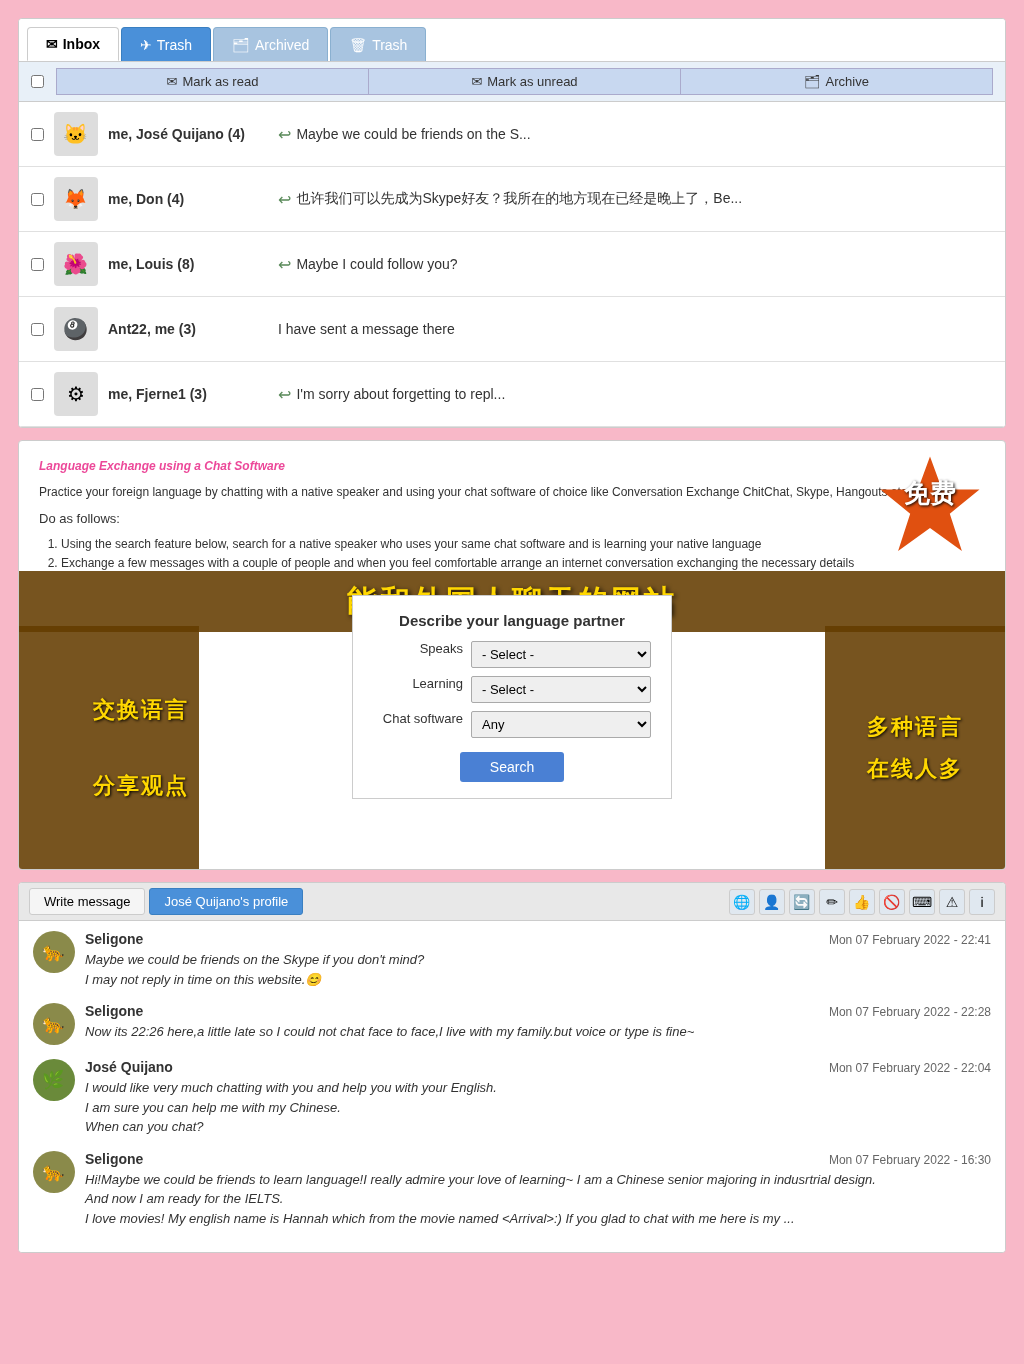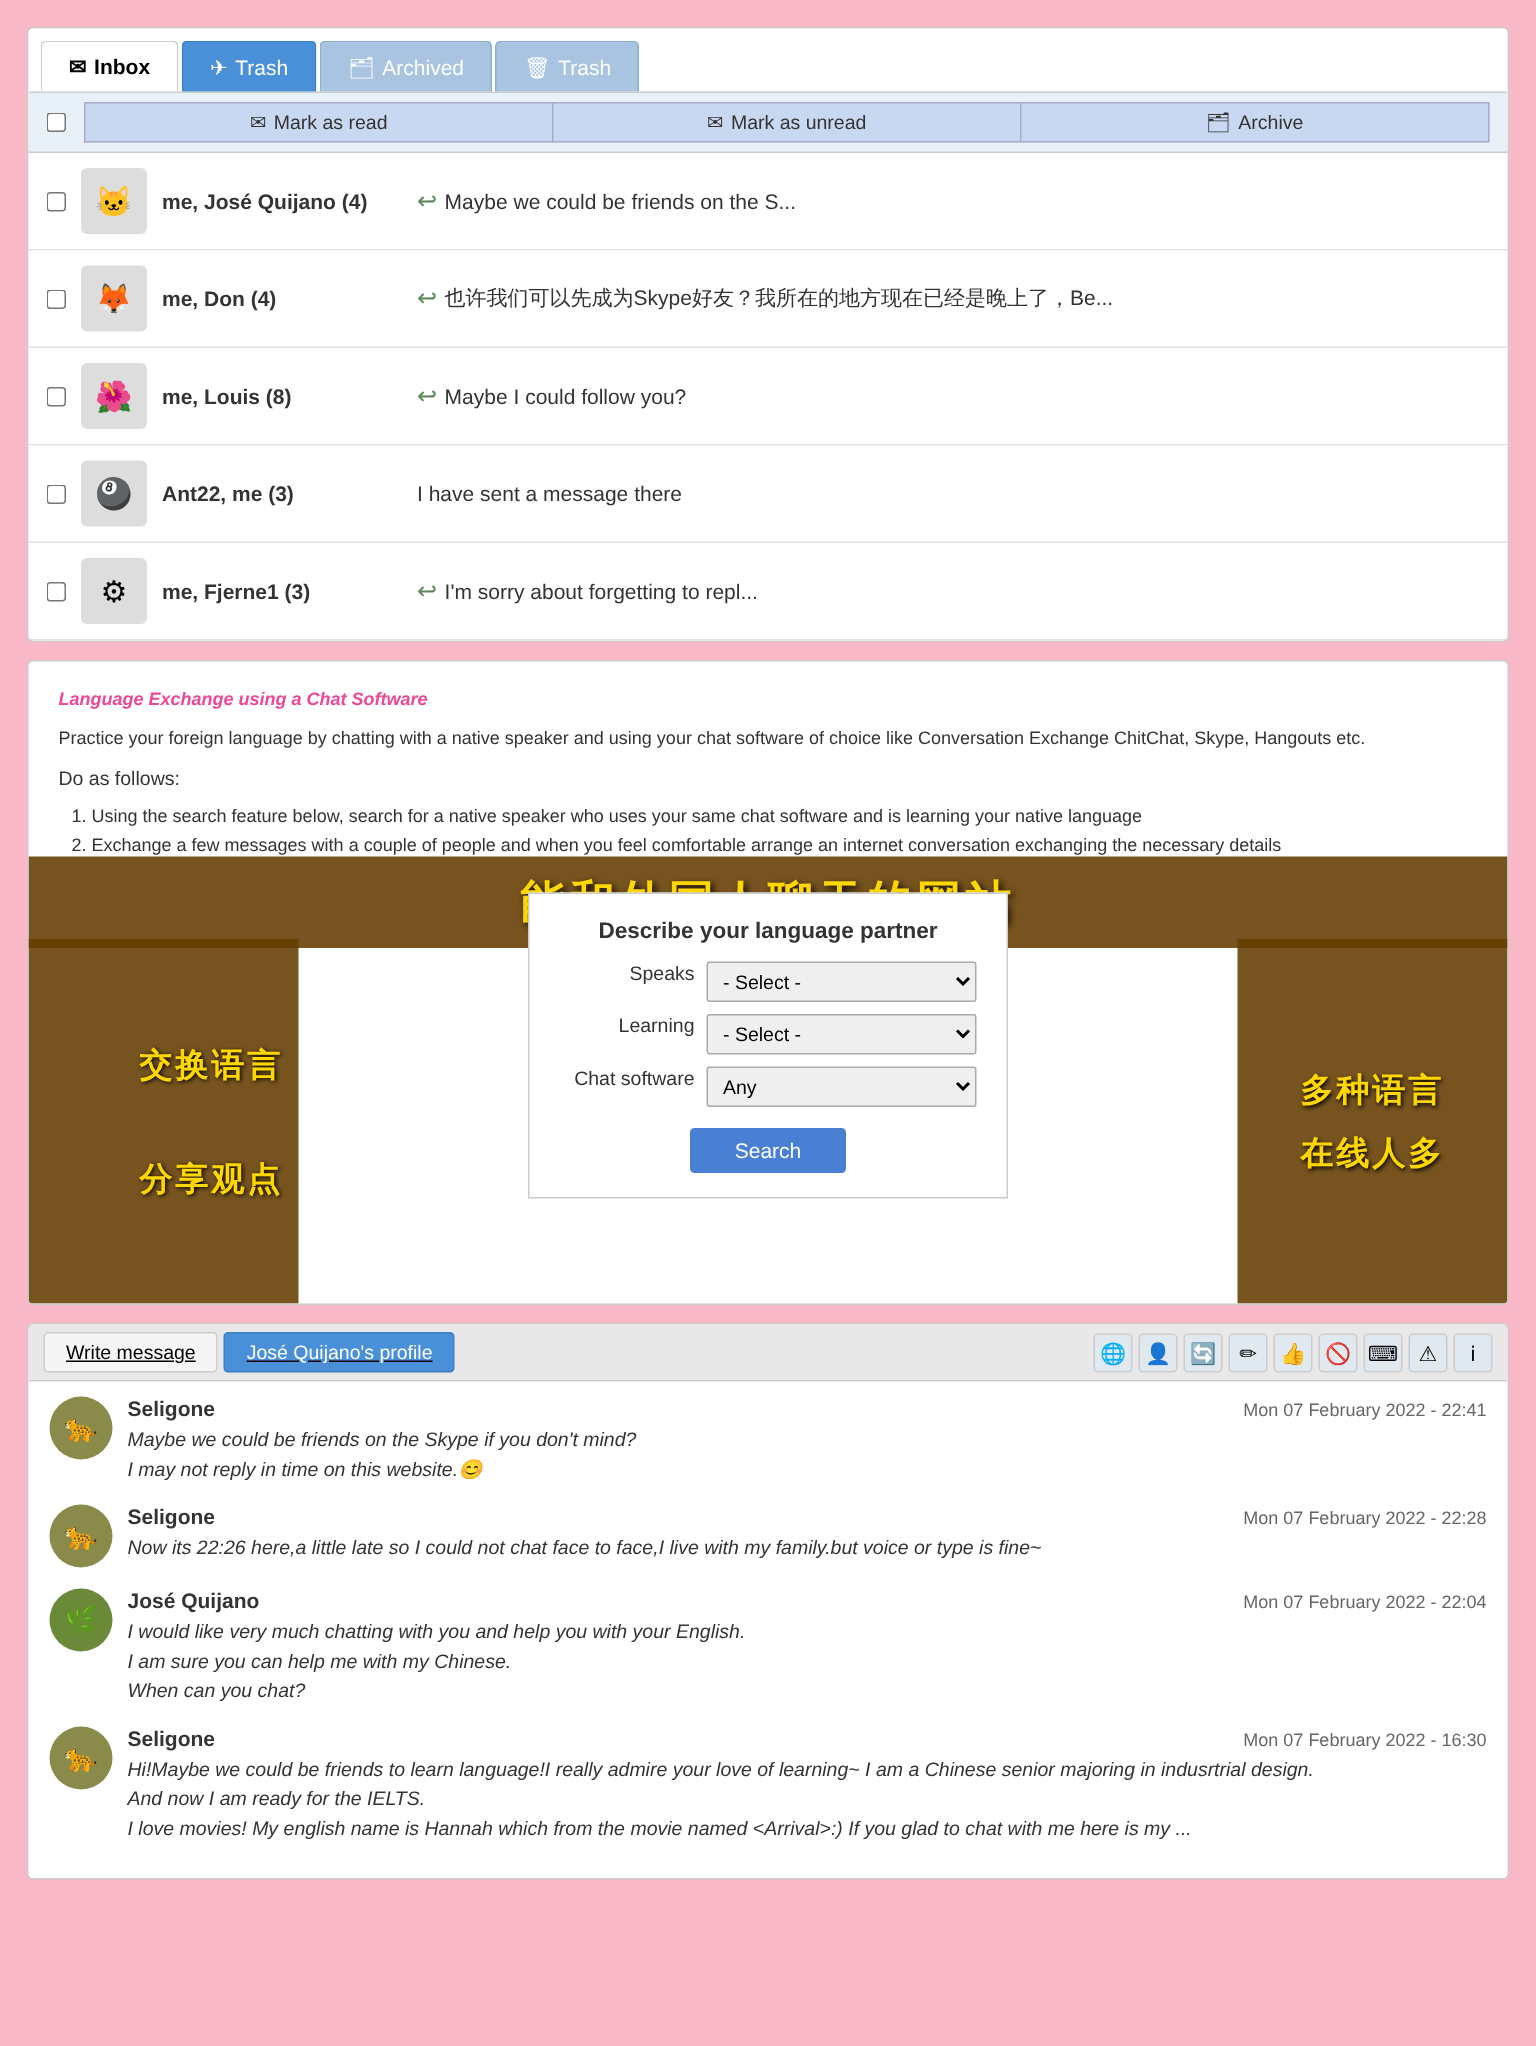--- a/index.html
+++ b/index.html
@@ -441,20 +441,26 @@
 
 <div class="lang-section" style="min-height: 430px; position: relative;">
   <h2>Language Exchange using a Chat Software</h2>
   <p>Practice your foreign language by chatting with a native speaker and using your chat software of choice like Conversation Exchange ChitChat, Skype, Hangouts etc.</p>
   <p class="do-as">Do as follows:</p>
   <ol>
     <li>Using the search feature below, search for a native speaker who uses your same chat software and is learning your native language</li>
     <li>Exchange a few messages with a couple of people and when you feel comfortable arrange an internet conversation exchanging the necessary details</li>
   </ol>
 
+  <div style="position:absolute; top:10px; right:20px; width:110px; height:110px; z-index:5;">
+    <svg viewBox="0 0 100 100" width="110" height="110">
+      <polygon points="50,5 61,35 95,35 68,57 79,91 50,70 21,91 32,57 5,35 39,35" fill="#e05010"></polygon>
+    </svg>
+    <div style="position:absolute;top:25px;left:0;width:110px;text-align:center;font-size:26px;font-weight:900;color:#fff;text-shadow:1px 1px 3px #000;">免费</div>
+  </div>
 
   <div style="position:absolute; left:0; right:0; top:130px; background:rgba(100,60,0,0.88); color:#ffd700; font-size:30px; font-weight:900; text-align:center; padding:10px 0; letter-spacing:3px; text-shadow:2px 2px 5px #000; z-index:4;">能和外国人聊天的网站</div>
 
   <div style="position:absolute; left:0; top:185px; bottom:0; width:180px; background:rgba(100,60,0,0.88); color:#ffd700; font-size:22px; font-weight:900; display:flex; flex-direction:column; align-items:flex-end; justify-content:center; padding:10px; text-align:center; letter-spacing:2px; text-shadow:1px 1px 3px #000; z-index:3;gap:34px;">
     <div style="margin-bottom:12px;">交换语言</div>
     <div>分享观点</div>
   </div>
 
   <div style="position:absolute; right:0; top:185px; bottom:0; width:180px; background:rgba(100,60,0,0.88); color:#ffd700; font-size:22px; font-weight:900; display:flex; flex-direction:column; justify-content:center; padding:10px; text-align:center; letter-spacing:2px; text-shadow:1px 1px 3px #000; z-index:3;">
     <div style="margin-bottom:12px;">多种语言</div>
@@ -483,21 +489,21 @@
         </select>
       </div>
       <button class="search-btn">Search</button>
     </div>
   </div>
 </div>
 
 <div class="chat-section">
 
   <div style="display:flex; align-items:center; justify-content:space-between; padding:5px 10px; background:#e8e8e8; border-bottom:1px solid #ccc;">
-    <div class="chat-tabs" style="border:none; background:transparent; padding:0; gap:4px;text-decoration:underline;">
+    <div class="chat-tabs" style="border:none; background:transparent; padding:0; gap:4px;">
       <div class="chat-tab">
         <span>Write message</span>
       </div>
       <div class="chat-tab active">
         <span>José Quijano's profile</span>
       </div>
     </div>
     <div class="chat-toolbar" style="background:transparent; border:none; padding:0;">
       <div class="toolbar-icon">🌐</div>
       <div class="toolbar-icon">👤</div>

